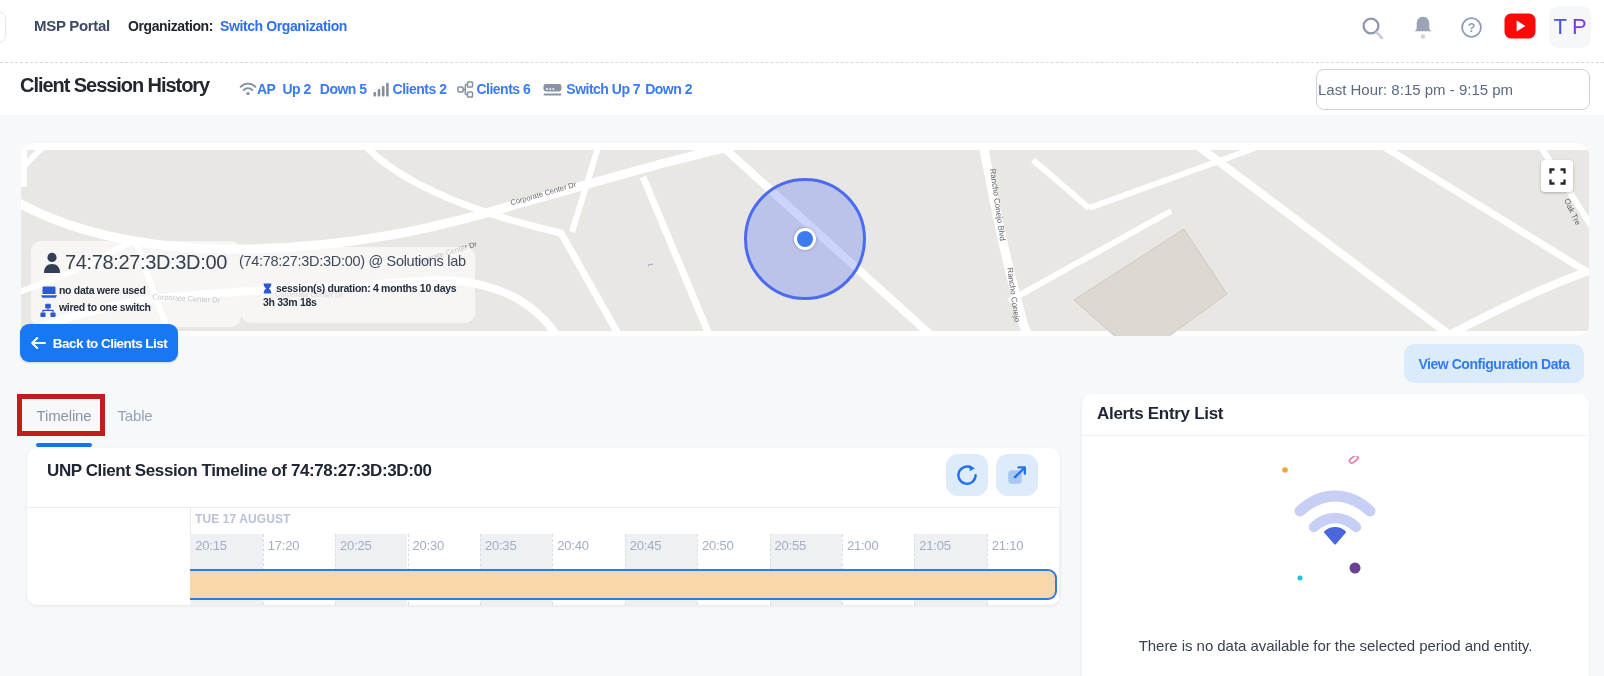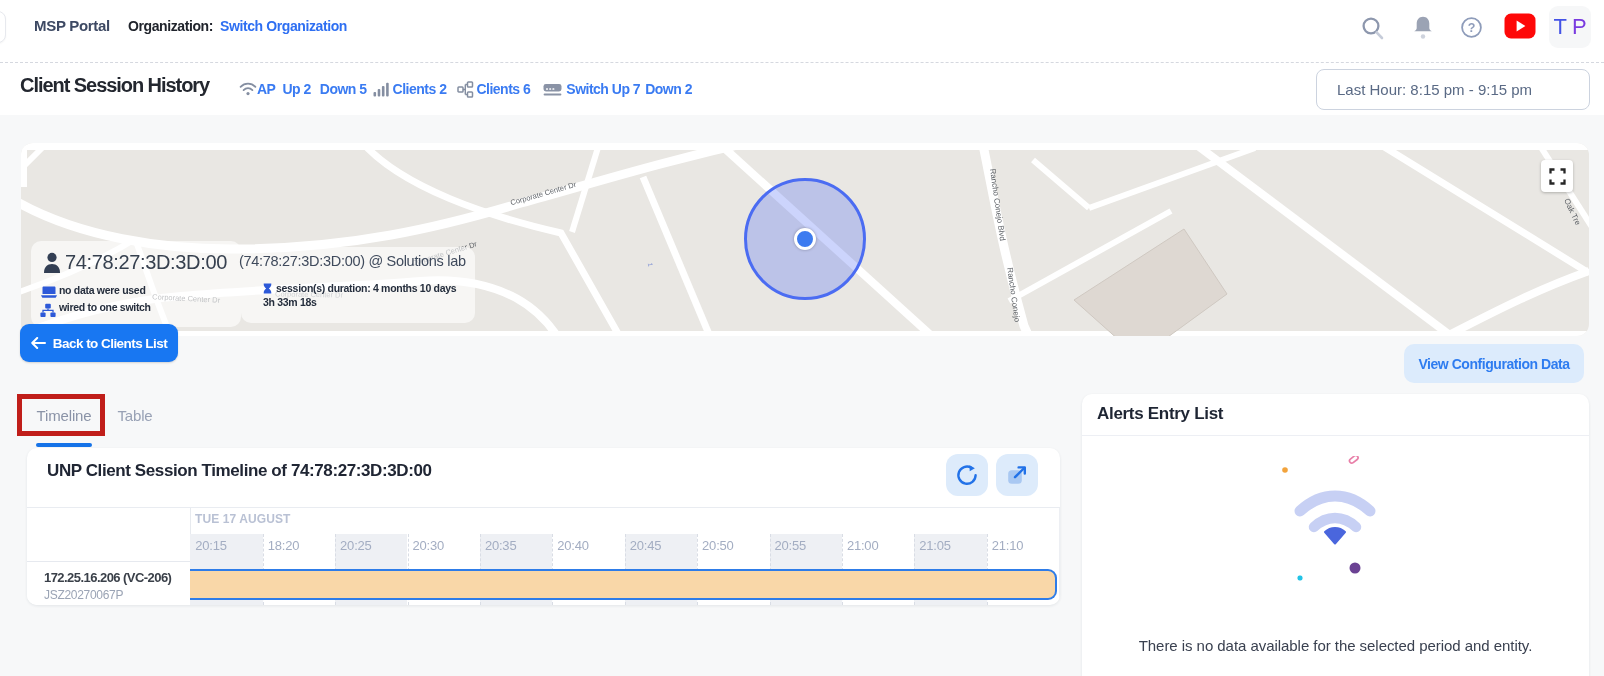--- a/index.html
+++ b/index.html
@@ -16,21 +16,21 @@
   .tb-icon { position:absolute; top:0; }
   .avatar-box { position:absolute; left:1549px; top:6px; width:42px; height:42px; background:#f6f7f8; border-radius:9px; display:flex; align-items:center; justify-content:center; font-size:22px; font-weight:400; cursor:pointer; }
   .avatar-box .t1 { color:#4453e6; margin-right:5px; }
   .avatar-box .t2 { color:#7a3be0; }
 
   
   .subheader { position:absolute; left:0; top:63px; width:1604px; height:52px; background:#ffffff; }
   .page-title { position:absolute; left:20px; top:74px; font-size:20px; font-weight:700; color:#23272f; letter-spacing:-1.05px; }
   .stats { position:absolute; left:239px; top:63px; height:52px; display:flex; align-items:center; }
   .stats .txt { font-size:14px; font-weight:700; color:#3a7bf2; letter-spacing:-.5px; white-space:pre; }
-  .range-box { position:absolute; left:1316px; top:69px; width:274px; height:41px; background:#fff; border:1px solid #ccd3df; border-radius:8px; display:flex; align-items:center; padding-left:20px; cursor:pointer; }
+  .range-box { position:absolute; left:1316px; top:69px; width:274px; height:41px; background:#fff; border:1px solid #ccd3df; border-radius:8px; display:flex; align-items:center; padding-left:1px; cursor:pointer; }
   .range-box span { font-size:15px; color:#5a6a85; }
 
   
   .map { position:absolute; left:21px; top:143px; width:1568px; height:193px; border-radius:12px; background:#e9e7e3; overflow:hidden; }
   .map svg.roads { position:absolute; left:0; top:0; }
   .map-panel { position:absolute; background:rgba(255,255,255,.62); border-radius:10px; }
   .p1 { left:10px; top:98px; width:210px; height:86px; }
   .p2 { left:220px; top:104px; width:234px; height:76px; }
   .mac-line { position:absolute; left:44px; top:108px; font-size:20px; font-weight:500; color:#36404f; letter-spacing:-.35px; }
   .loc-line { position:absolute; left:218px; top:110px; font-size:14.5px; color:#3f4a5c; letter-spacing:-.3px; }
@@ -272,21 +272,21 @@
     </button>
 
     <div class="grid">
       <div style="position:absolute;left:163.3px;top:0;bottom:0;width:0;border-left:1px solid #e7eaef;"></div>
       <div style="position:absolute;left:1032px;top:0;bottom:0;width:0;border-left:1px solid #edeff3;"></div>
       <div class="date-row">TUE 17 AUGUST</div>
       <div id="grid-cols">
           <div class="gcol" style="left: 163.3px; background: rgb(238, 240, 244); width: 72.4px;"></div>
           <div class="gtick" style="left: 168.3px;">20:15</div>
           <div class="gline" style="left: 235.7px;"></div>
-          <div class="gtick" style="left: 240.7px;">18:20</div>
+          <div class="gtick" style="left: 240.7px;">17:20</div>
           <div class="gcol" style="left: 308.1px; background: rgb(238, 240, 244); width: 72.4px;"></div>
           <div class="gline" style="left: 308.1px;"></div>
           <div class="gtick" style="left: 313.1px;">20:25</div>
           <div class="gline" style="left: 380.5px;"></div>
           <div class="gtick" style="left: 385.5px;">20:30</div>
           <div class="gcol" style="left: 452.9px; background: rgb(238, 240, 244); width: 72.4px;"></div>
           <div class="gline" style="left: 452.9px;"></div>
           <div class="gtick" style="left: 457.9px;">20:35</div>
           <div class="gline" style="left: 525.3px;"></div>
           <div class="gtick" style="left: 530.3px;">20:40</div>
@@ -300,24 +300,20 @@
           <div class="gtick" style="left: 747.5px;">20:55</div>
           <div class="gline" style="left: 814.9px;"></div>
           <div class="gtick" style="left: 819.9px;">21:00</div>
           <div class="gcol" style="left: 887.3px; background: rgb(238, 240, 244); width: 72.4px;"></div>
           <div class="gline" style="left: 887.3px;"></div>
           <div class="gtick" style="left: 892.3px;">21:05</div>
           <div class="gline" style="left: 959.7px;"></div>
           <div class="gtick" style="left: 964.7px;">21:10</div>
         </div>
       <div class="session-bar" style="background: rgb(249, 215, 168); border-top-color: rgb(46, 124, 232); border-bottom-color: rgb(46, 124, 232);"></div>
-      <div class="rowlabels">
-        <div class="dev-name">172.25.16.206 (VC-206)</div>
-        <div class="dev-serial">JSZ20270067P</div>
-      </div>
     </div>
   </div>
 
   <div class="acard">
     <div class="acard-title">Alerts Entry List</div>
     <div class="acard-divider"></div>
     <svg class="wifi-illu" width="120" height="130" viewBox="0 0 120 130">
       <path d="M23 55 C35 44 46 40 58 40 C70 40 81 44 93 55" fill="none" stroke="#c7d0f4" stroke-width="11" stroke-linecap="round"></path>
       <path d="M37 71 C44 64.5 50 62 58 62 C66 62 72 64.5 79 71" fill="none" stroke="#c7d0f4" stroke-width="10.5" stroke-linecap="round"></path>
       <path d="M48 76 A14.5 14.5 0 0 1 68 76 L58 87.5 Z" fill="#4a66dd" stroke="#4a66dd" stroke-width="2" stroke-linejoin="round"></path>

